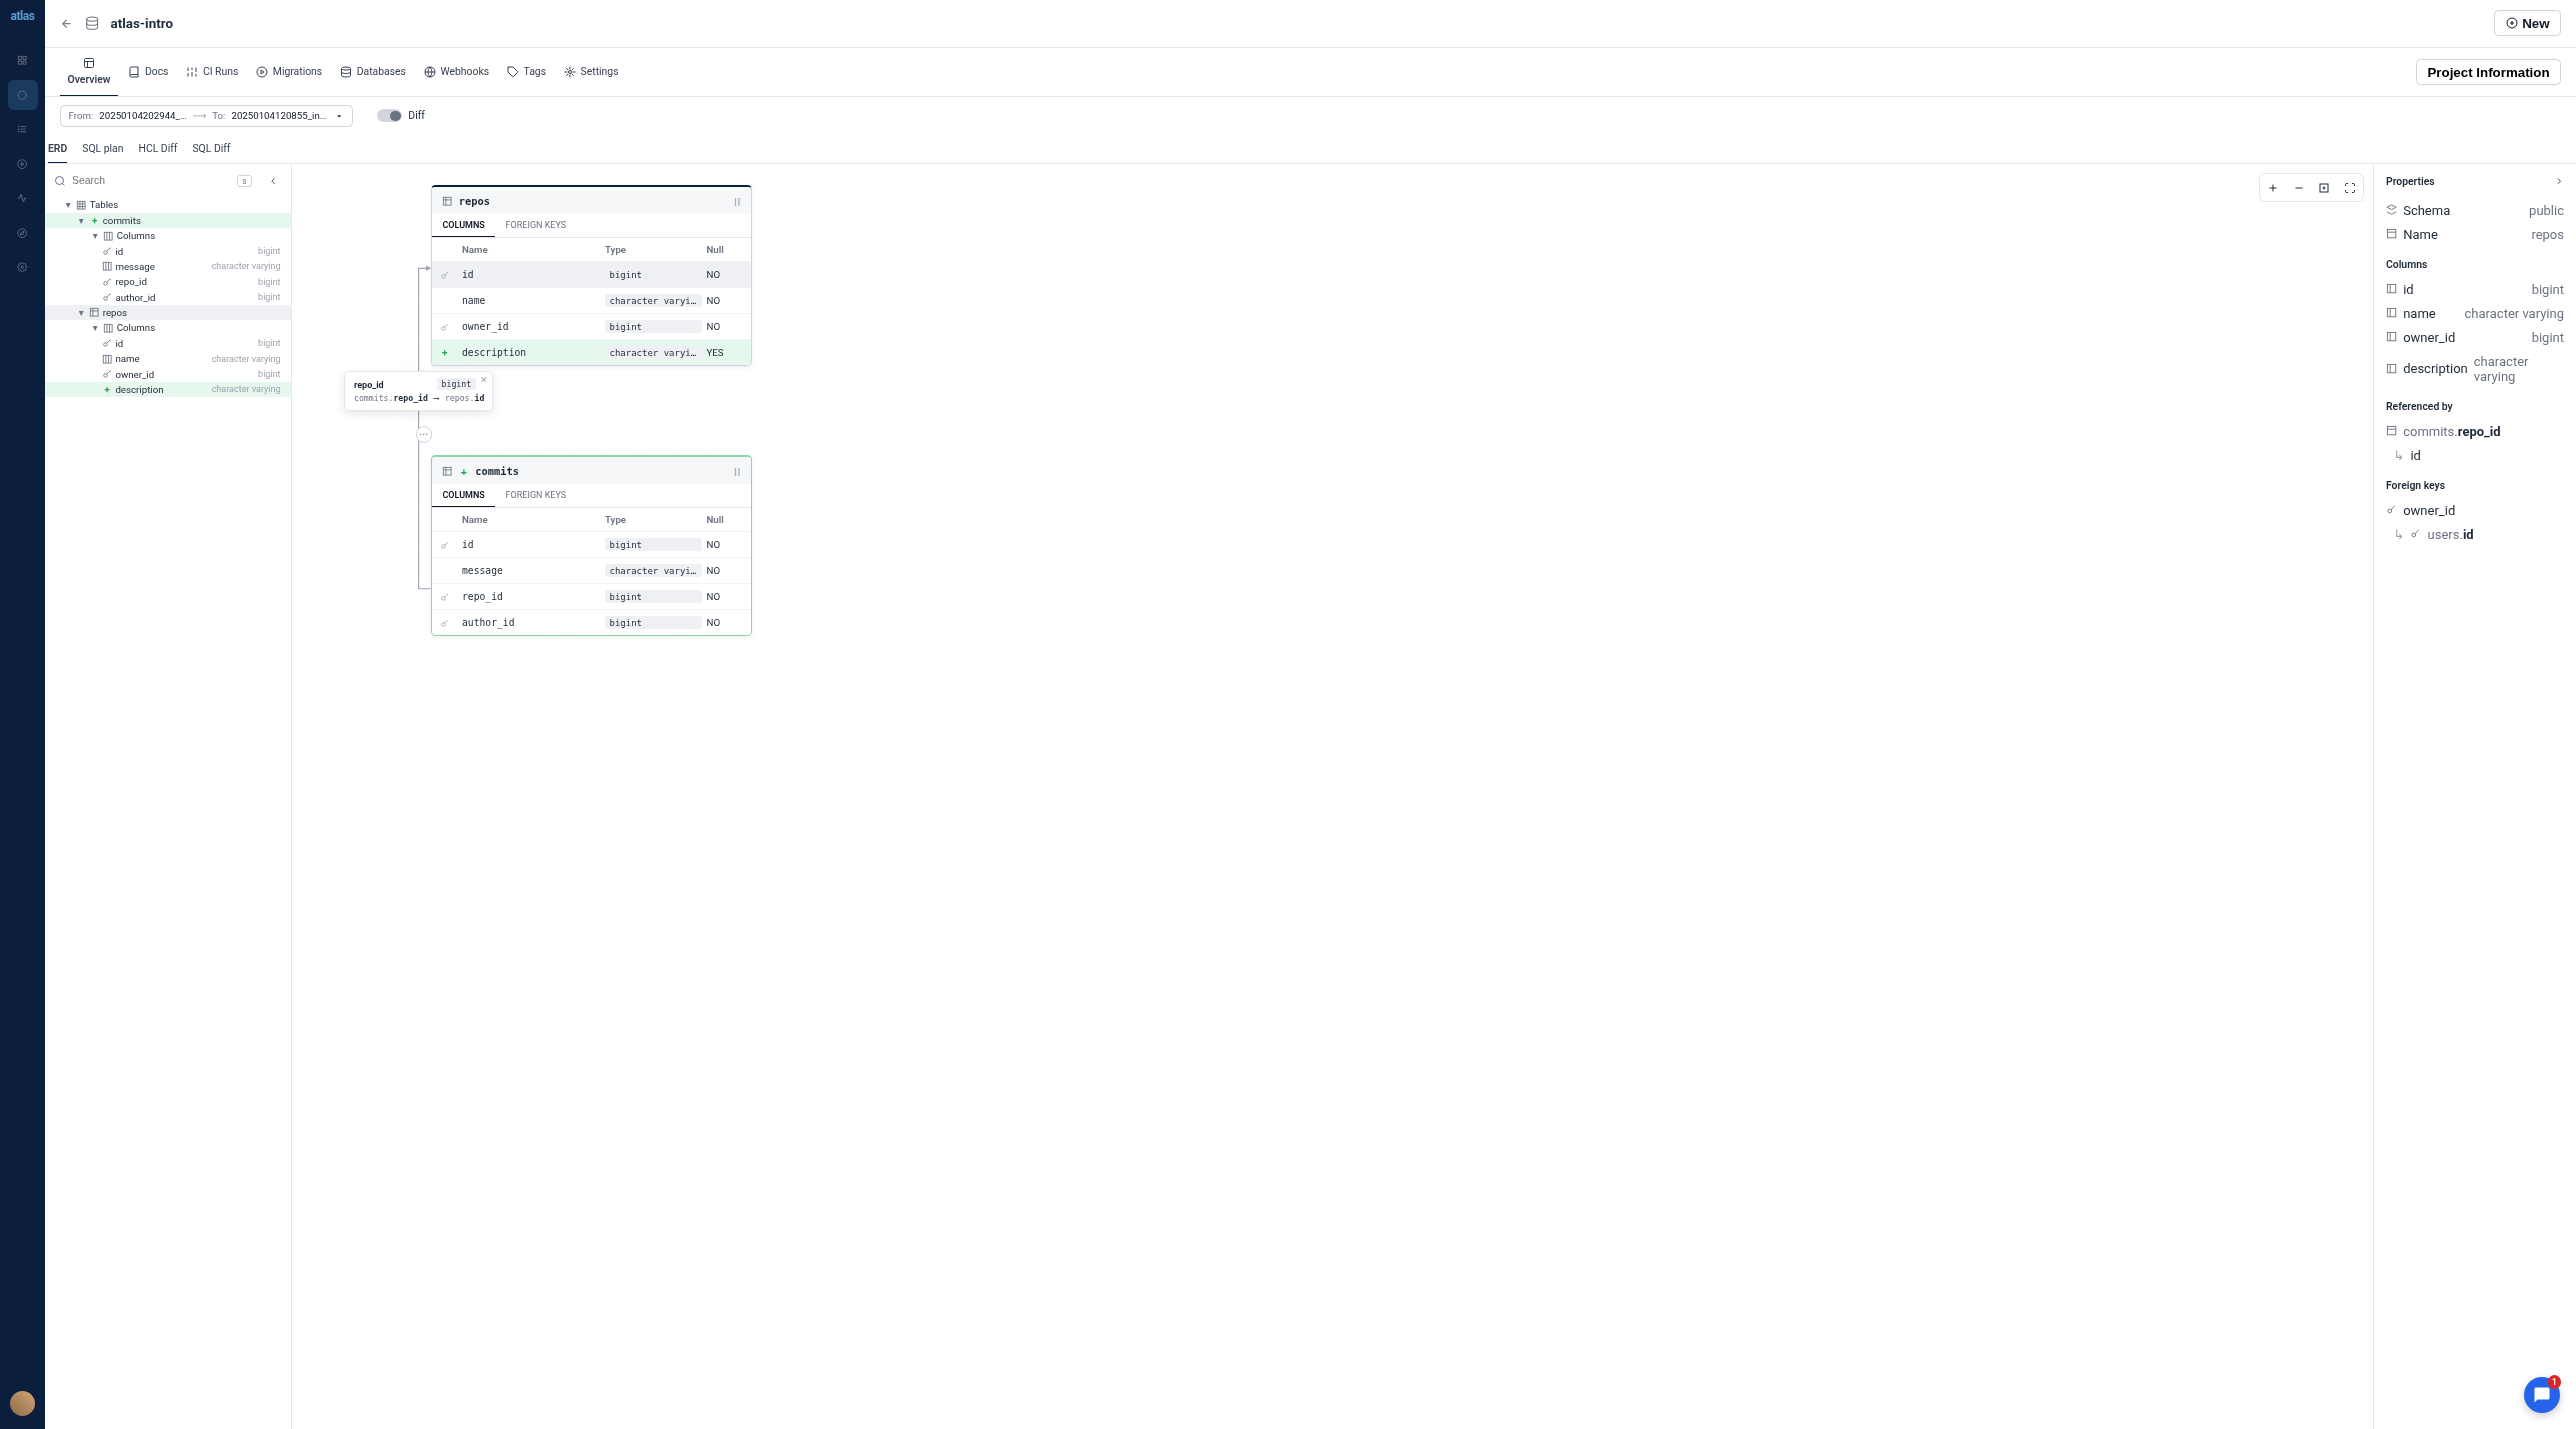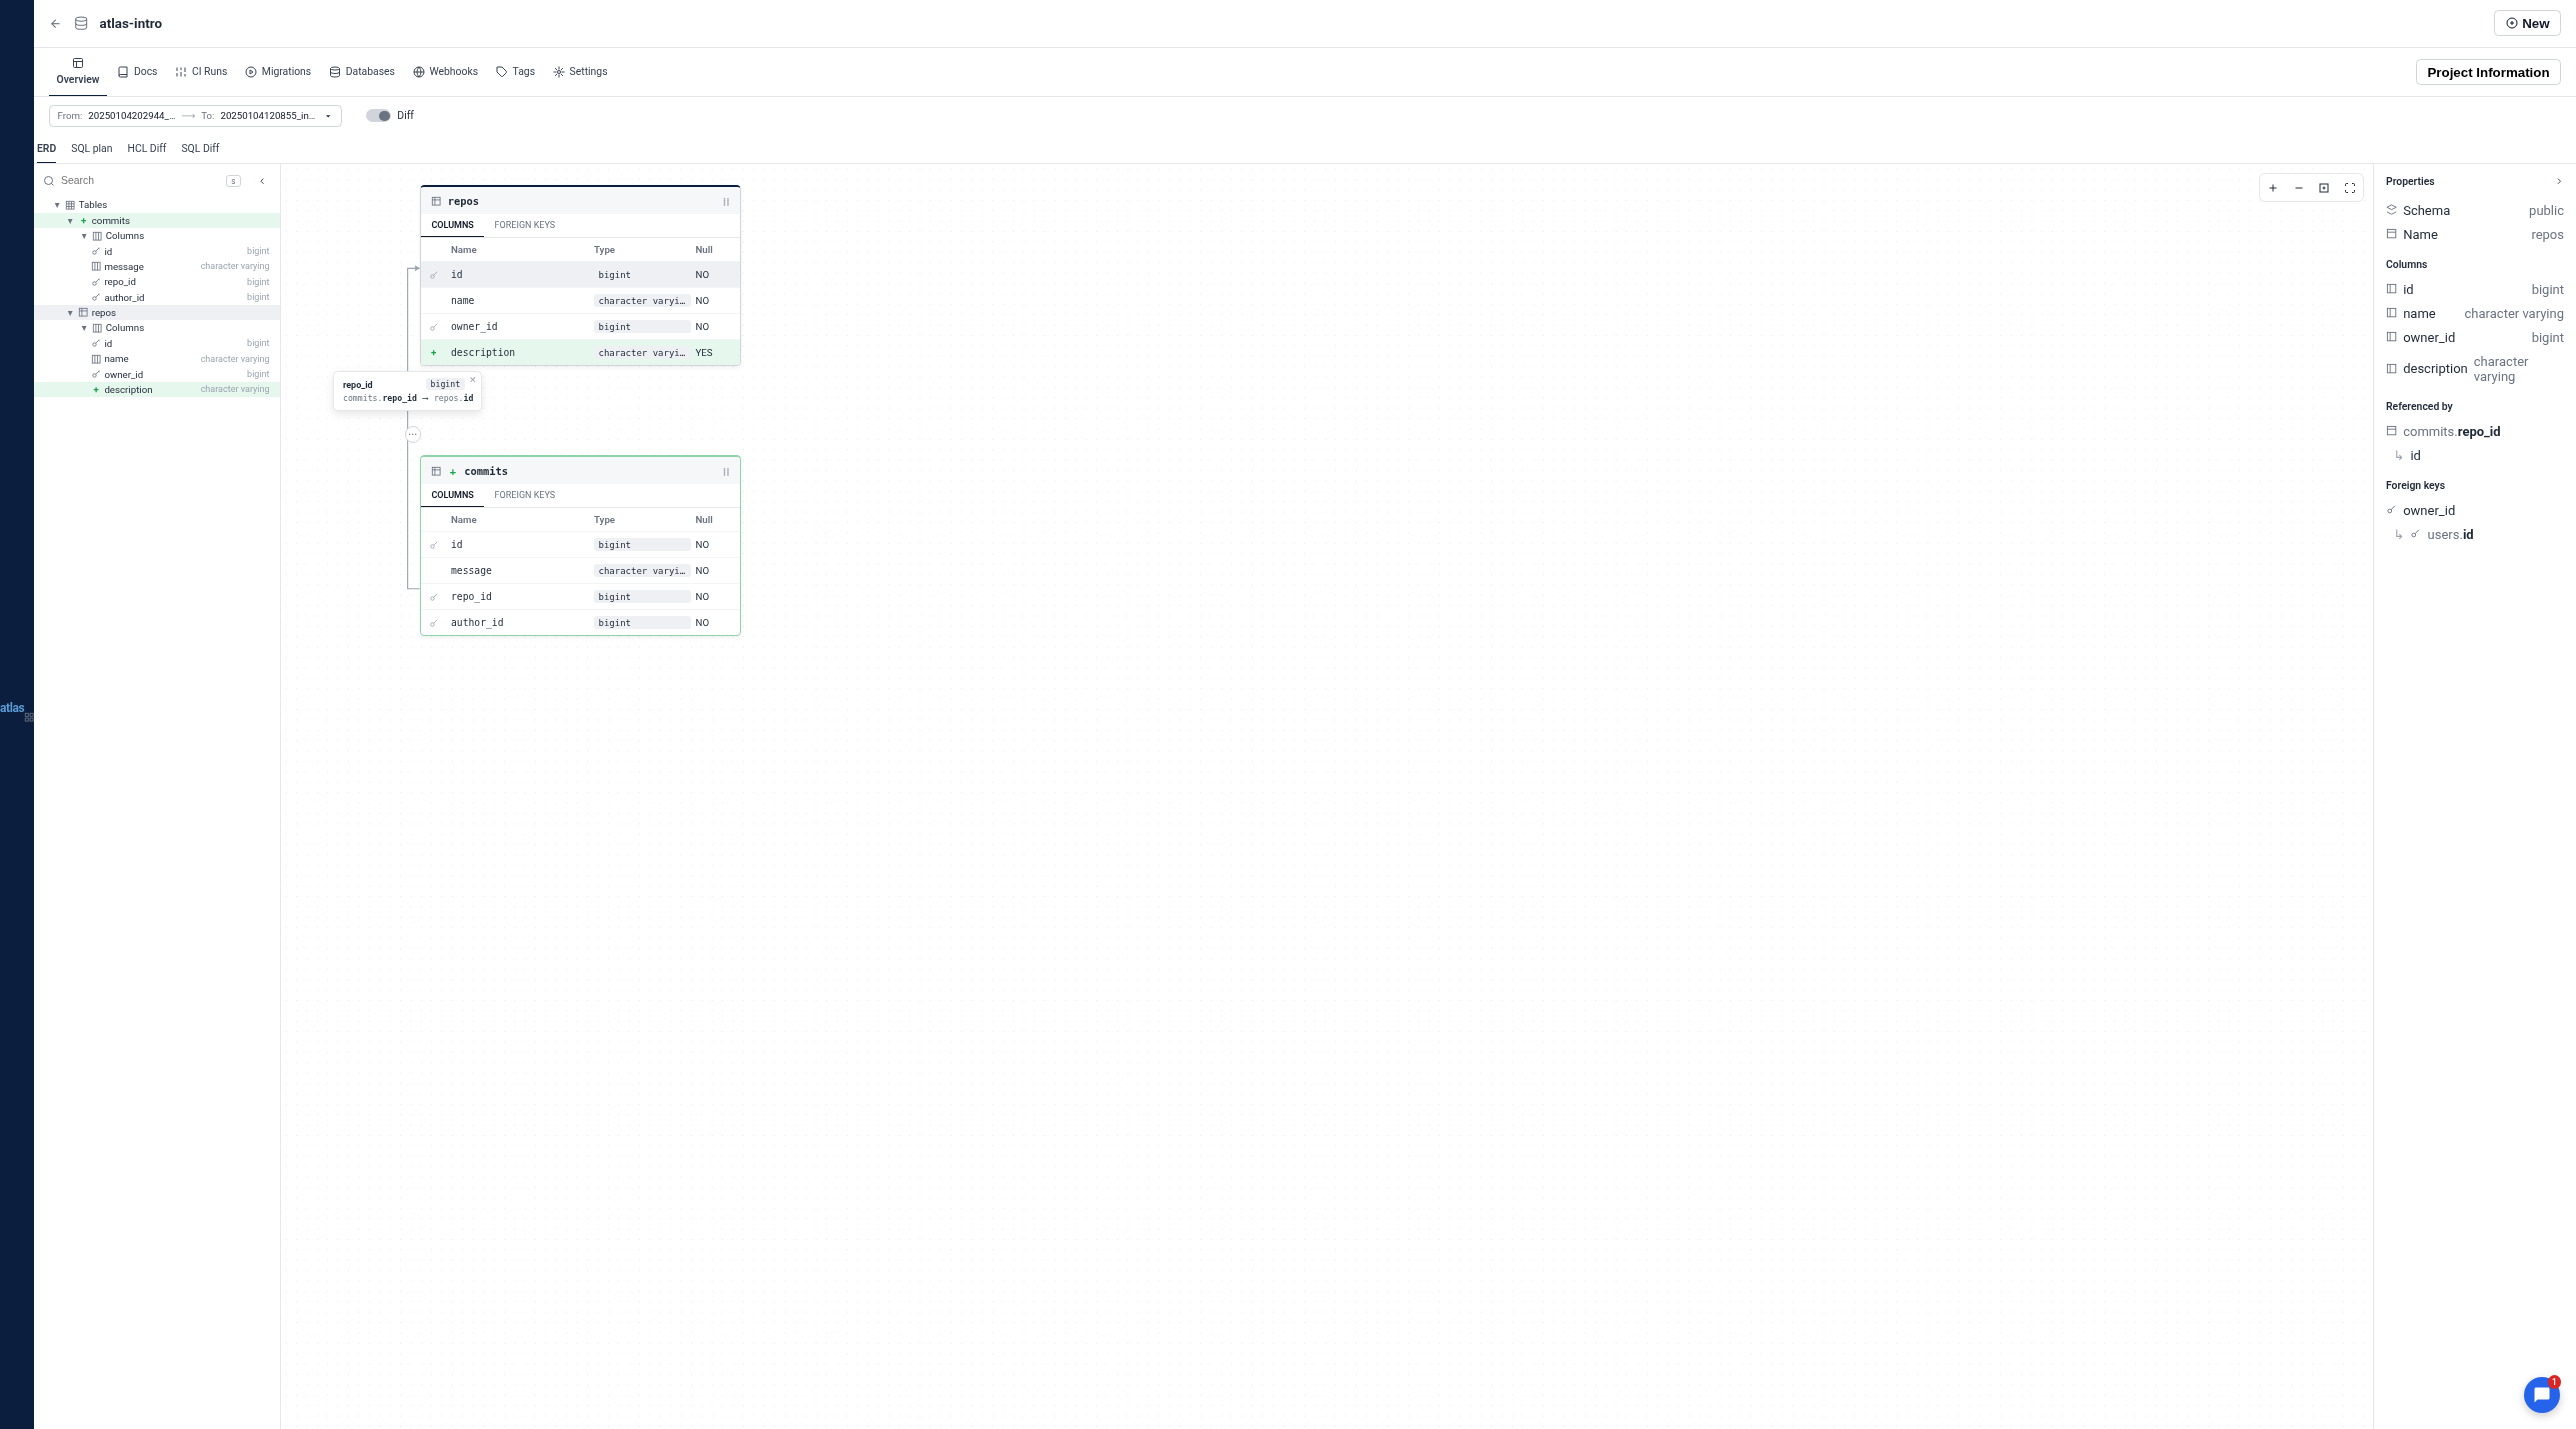--- a/index.html
+++ b/index.html
@@ -1,20 +1,20 @@
 <!DOCTYPE html>
 <html style="font-size:12px"><head>
 <meta charset="utf-8">
 <style>
 * { box-sizing: border-box; margin: 0; padding: 0; }
 body { font-family: -apple-system, BlinkMacSystemFont, "Segoe UI", Roboto, sans-serif; font-size: 10.4px; color: #1f2937; background: #fff; overflow: hidden; }
 .app { display: flex; height: 100vh; width: 100vw; }
 
 
-.nav-sidebar { width: 34px; background: #0b1e3d; display: flex; flex-direction: row; align-items: center; padding-top: 9px; }
+.nav-sidebar { width: 45px; background: #0b1e3d; display: flex; flex-direction: column; align-items: center; padding-top: 9px; }
 .nav-logo { color: #5b9bd5; font-weight: bold; font-size: 12px; margin-bottom: 22.4px; letter-spacing: -0.4px; }
 .nav-item { width: 30px; height: 30px; display: flex; align-items: center; justify-content: center; border-radius: 6px; margin-bottom: 4.5px; color: #8b9bb0; cursor: pointer; }
 .nav-item.active { background: #1a3a5e; color: #fff; }
 .nav-avatar { width: 25px; height: 25px; border-radius: 50%; background: linear-gradient(45deg,#8b6b4a,#d4a574); margin: auto 0 13.4px; }
 
 
 .main { flex: 1; display: flex; flex-direction: column; min-width: 0; }
 .topbar { display: flex; align-items: center; padding: 10.4px 15px; border-bottom: 0.7px solid #e5e7eb; gap: 10.4px; }
 .back-btn { color: #6b7280; cursor: pointer; display: flex; }
 .project-icon { color: #6b7280; display: flex; }

